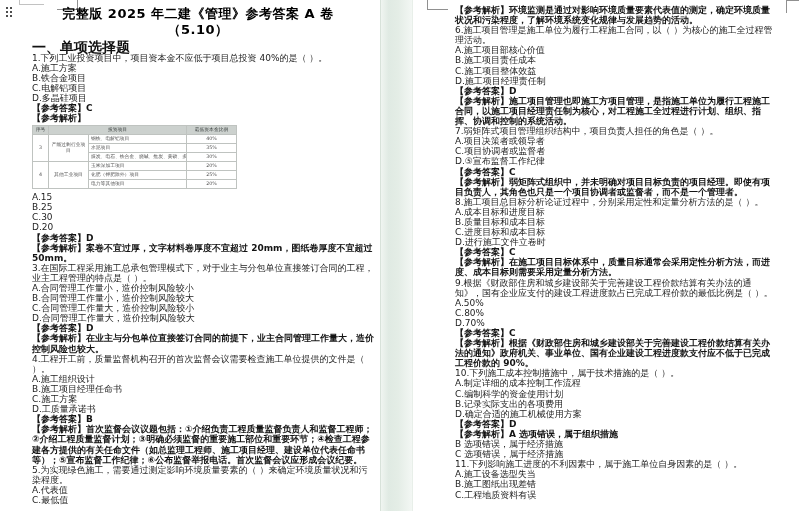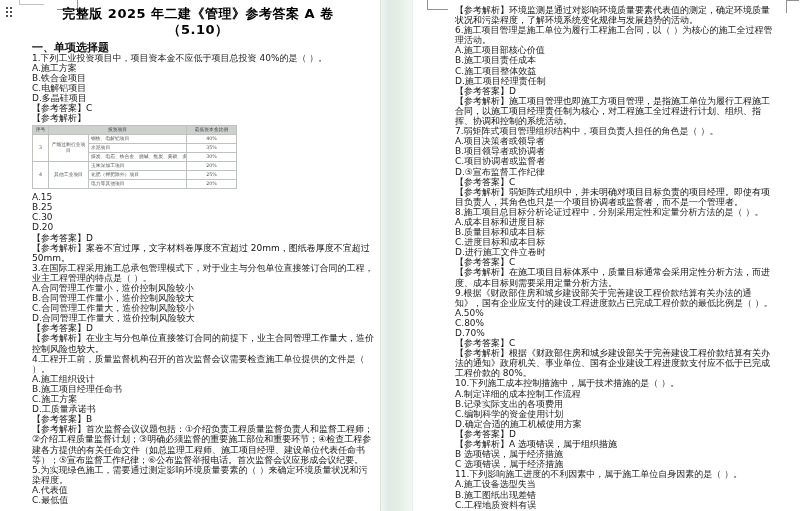--- a/index.html
+++ b/index.html
@@ -28,24 +28,24 @@
   .mark-p2-left{left:427px;top:0;width:20px;height:9px;border-left:1px solid #909090;border-bottom:1px solid #909090;}
   .mark-p2-right{left:786px;top:0;width:12px;height:12px;border-left:1px solid #909090;border-top:1px solid #909090;}
 
   .col-left{position:absolute;left:32px;top:6px;width:344px;}
   .col-right{position:absolute;left:455px;top:5px;width:320px;}
 
   .doc-title{
     font-size:13px;font-weight:700;color:#000;text-align:center;
     line-height:16px;margin:0 12px 4px 0;letter-spacing:0.5px;
   }
-  .sec-heading{font-size:11px;font-weight:700;color:#111;line-height:10.5px;font-family:Liberation Serif, serif;}
+  .sec-heading{font-size:14px;font-weight:700;color:#111;line-height:10.5px;}
 
   .line{font-size:9px;line-height:10.1px;color:#1d1d1d;white-space:normal;}
-  .line.answer,.line.analysis{color:#141414;}
+  .line.answer,.line.analysis{color:#141414;font-weight:bold;}
 
   table.ratio{
     border-collapse:collapse;margin:2px 0 3px 0;
     font-size:4.8px;line-height:6px;color:#555;
     table-layout:fixed;width:204px;
   }
   table.ratio th,table.ratio td{
     border:1px solid #bfc3c0;padding:1px 2px;text-align:center;
     overflow:hidden;font-weight:400;
   }
@@ -159,42 +159,41 @@
       <div class="line analysis">【参考解析】环境监测是通过对影响环境质量要素代表值的测定，确定环境质量状况和污染程度，了解环境系统变化规律与发展趋势的活动。</div>
       <div class="line question">6.施工项目管理是施工单位为履行工程施工合同，以（  ）为核心的施工全过程管理活动。</div>
       <div class="line option">A.施工项目部核心价值</div>
       <div class="line option">B.施工项目责任成本</div>
       <div class="line option">C.施工项目整体效益</div>
       <div class="line option">D.施工项目经理责任制</div>
       <div class="line answer">【参考答案】D</div>
       <div class="line analysis">【参考解析】施工项目管理也即施工方项目管理，是指施工单位为履行工程施工合同，以施工项目经理责任制为核心，对工程施工全过程进行计划、组织、指挥、协调和控制的系统活动。</div>
       <div class="line question">7.弱矩阵式项目管理组织结构中，项目负责人担任的角色是（  ）。</div>
       <div class="line option">A.项目决策者或领导者</div>
-      <div class="line option">B.项目领导者或协调者</div>
       <div class="line option">C.项目协调者或监督者</div>
       <div class="line option">D.⑤宣布监督工作纪律</div>
       <div class="line answer">【参考答案】C</div>
       <div class="line analysis">【参考解析】弱矩阵式组织中，并未明确对项目目标负责的项目经理。即使有项目负责人，其角色也只是一个项目协调者或监督者，而不是一个管理者。</div>
       <div class="line question">8.施工项目总目标分析论证过程中，分别采用定性和定量分析方法的是（  ）。</div>
       <div class="line option">A.成本目标和进度目标</div>
       <div class="line option">B.质量目标和成本目标</div>
       <div class="line option">C.进度目标和成本目标</div>
       <div class="line option">D.进行施工文件立卷时</div>
       <div class="line answer">【参考答案】C</div>
       <div class="line analysis">【参考解析】在施工项目目标体系中，质量目标通常会采用定性分析方法，而进度、成本目标则需要采用定量分析方法。</div>
       <div class="line question">9.根据《财政部住房和城乡建设部关于完善建设工程价款结算有关办法的通知》，国有企业应支付的建设工程进度款占已完成工程价款的最低比例是（  ）。</div>
       <div class="line option">A.50%</div>
       <div class="line option">C.80%</div>
       <div class="line option">D.70%</div>
       <div class="line answer">【参考答案】C</div>
-      <div class="line analysis">【参考解析】根据《财政部住房和城乡建设部关于完善建设工程价款结算有关办法的通知》政府机关、事业单位、国有企业建设工程进度款支付应不低于已完成工程价款的 80%。</div>
+      <div class="line analysis">【参考解析】根据《财政部住房和城乡建设部关于完善建设工程价款结算有关办法的通知》政府机关、事业单位、国有企业建设工程进度款支付应不低于已完成工程价款的 90%。</div>
       <div class="line question">10.下列施工成本控制措施中，属于技术措施的是（  ）。</div>
       <div class="line option">A.制定详细的成本控制工作流程</div>
+      <div class="line option">C.编制科学的资金使用计划</div>
       <div class="line option">B.记录实际支出的各项费用</div>
-      <div class="line option">C.编制科学的资金使用计划</div>
       <div class="line option">D.确定合适的施工机械使用方案</div>
       <div class="line answer">【参考答案】D</div>
       <div class="line analysis">【参考解析】A 选项错误，属于组织措施</div>
       <div class="line text">B 选项错误，属于经济措施</div>
       <div class="line text">C 选项错误，属于经济措施</div>
       <div class="line question">11.下列影响施工进度的不利因素中，属于施工单位自身因素的是（  ）。</div>
       <div class="line option">A.施工设备选型失当</div>
       <div class="line option">B.施工图纸出现差错</div>
       <div class="line option">C.工程地质资料有误</div>
     </div>

